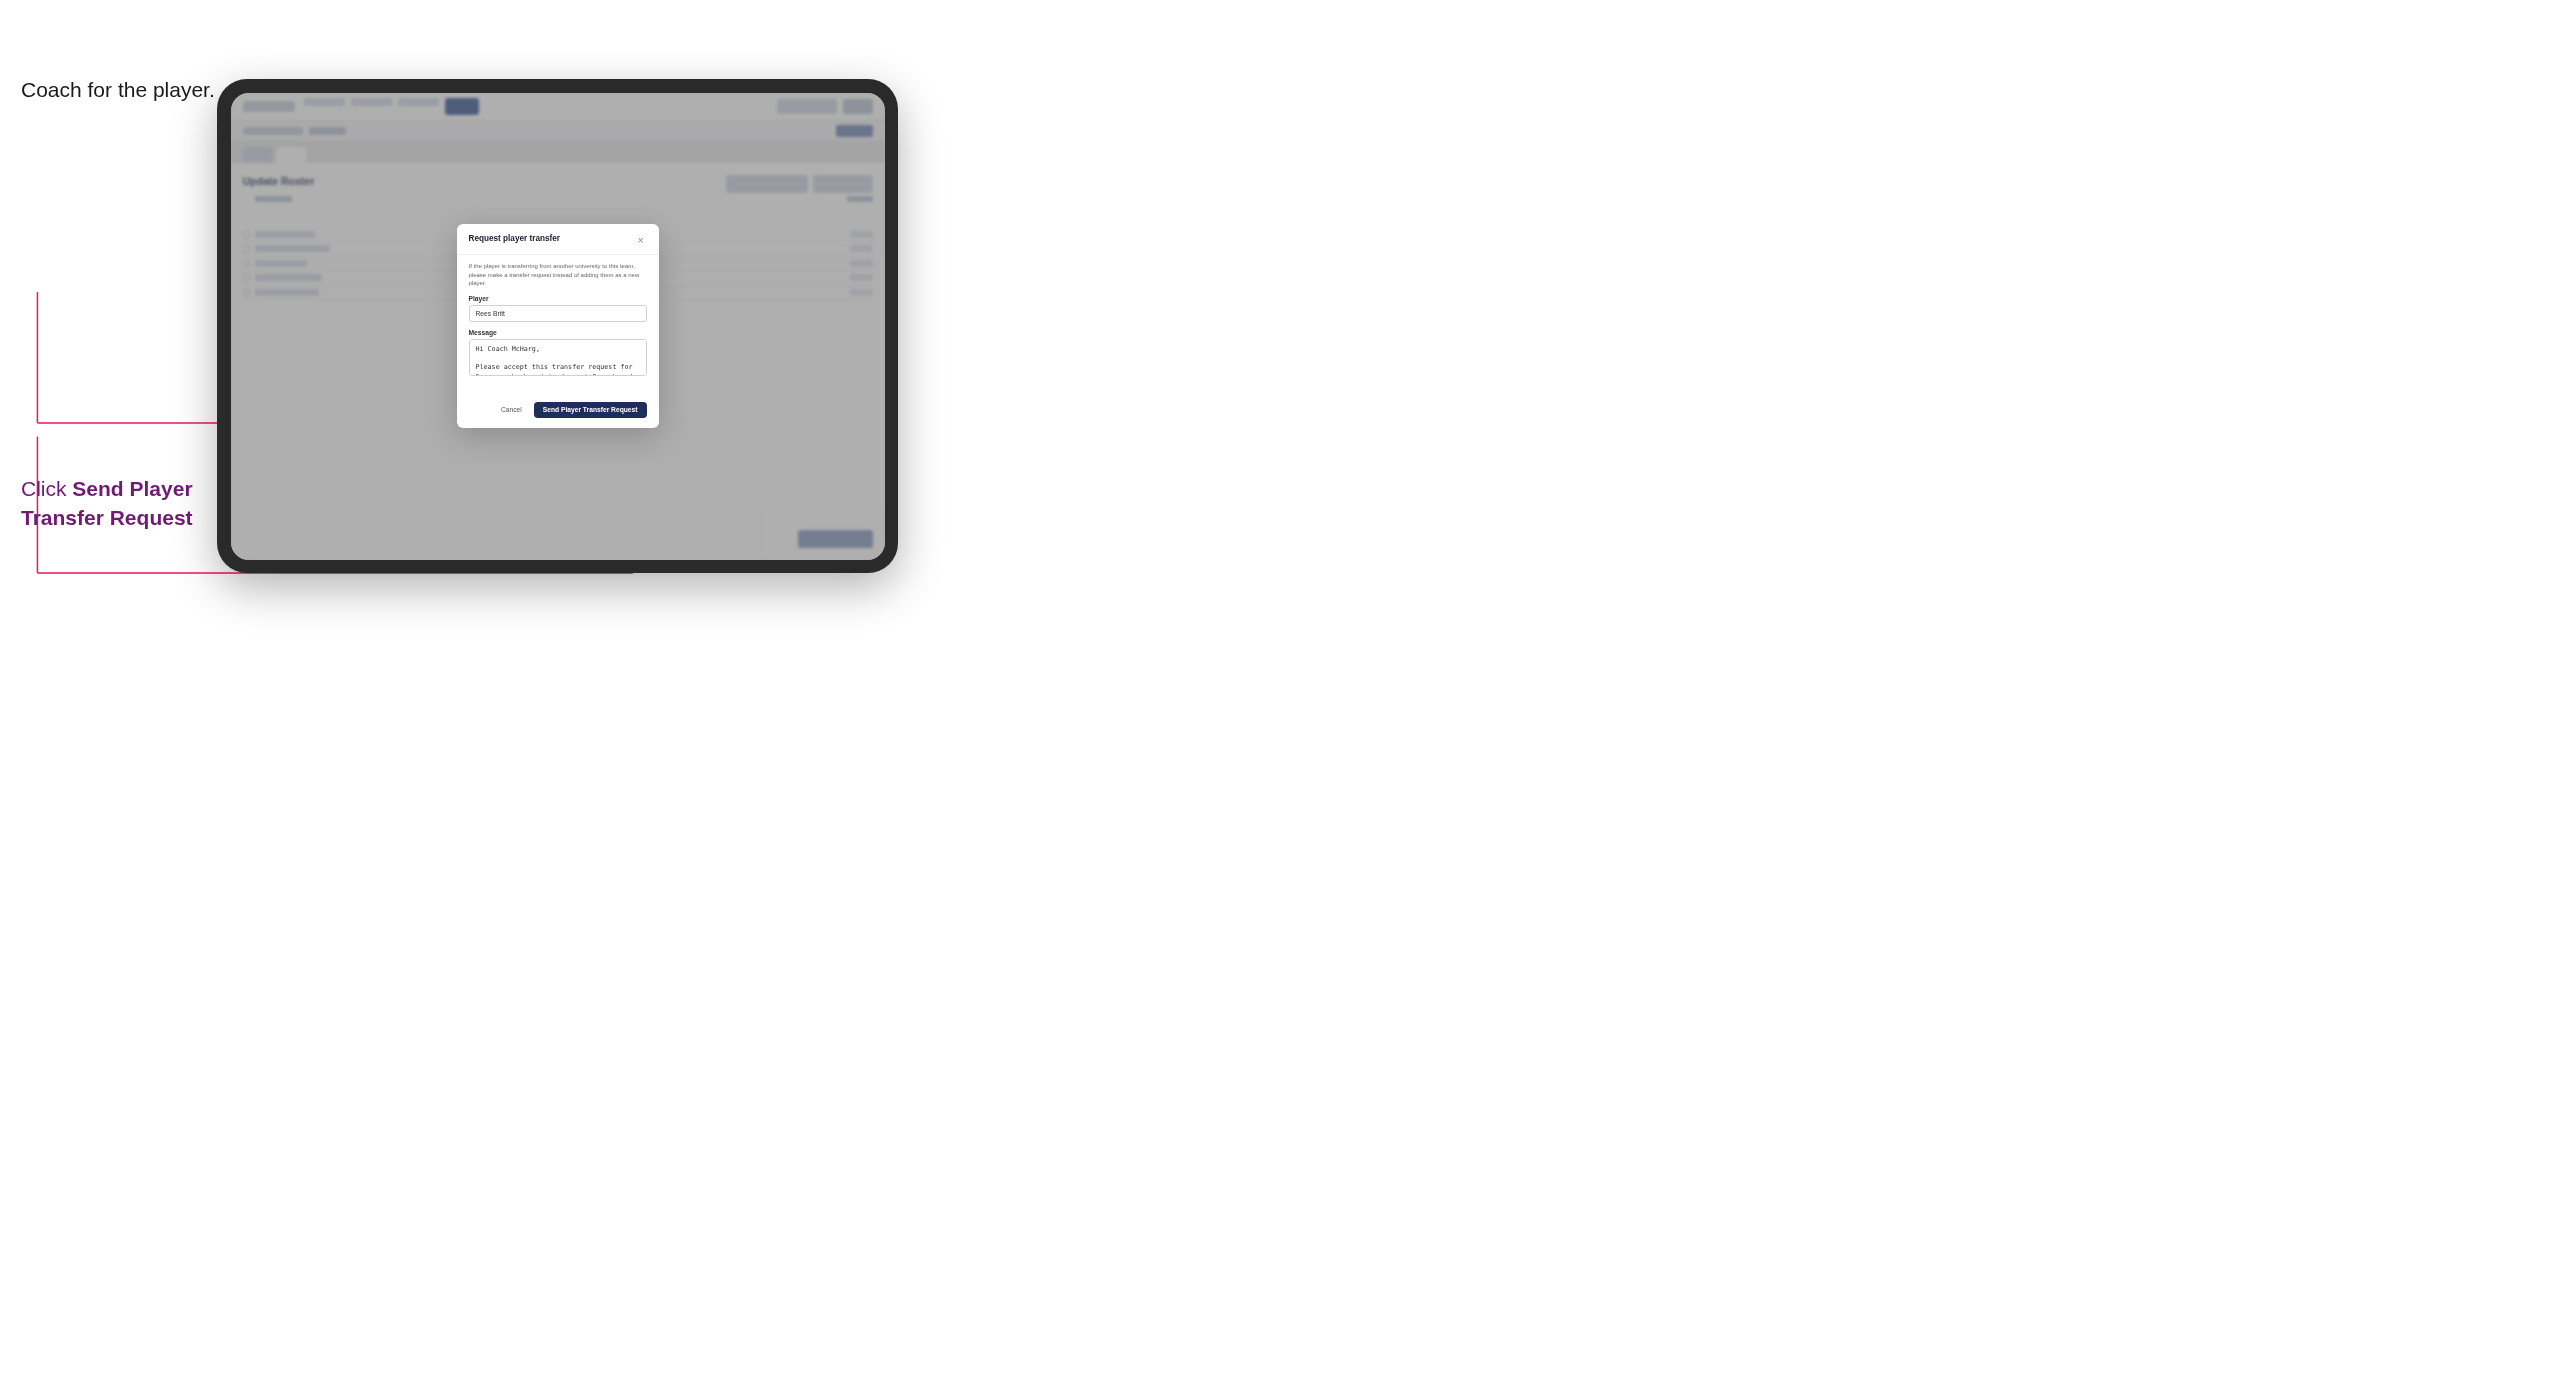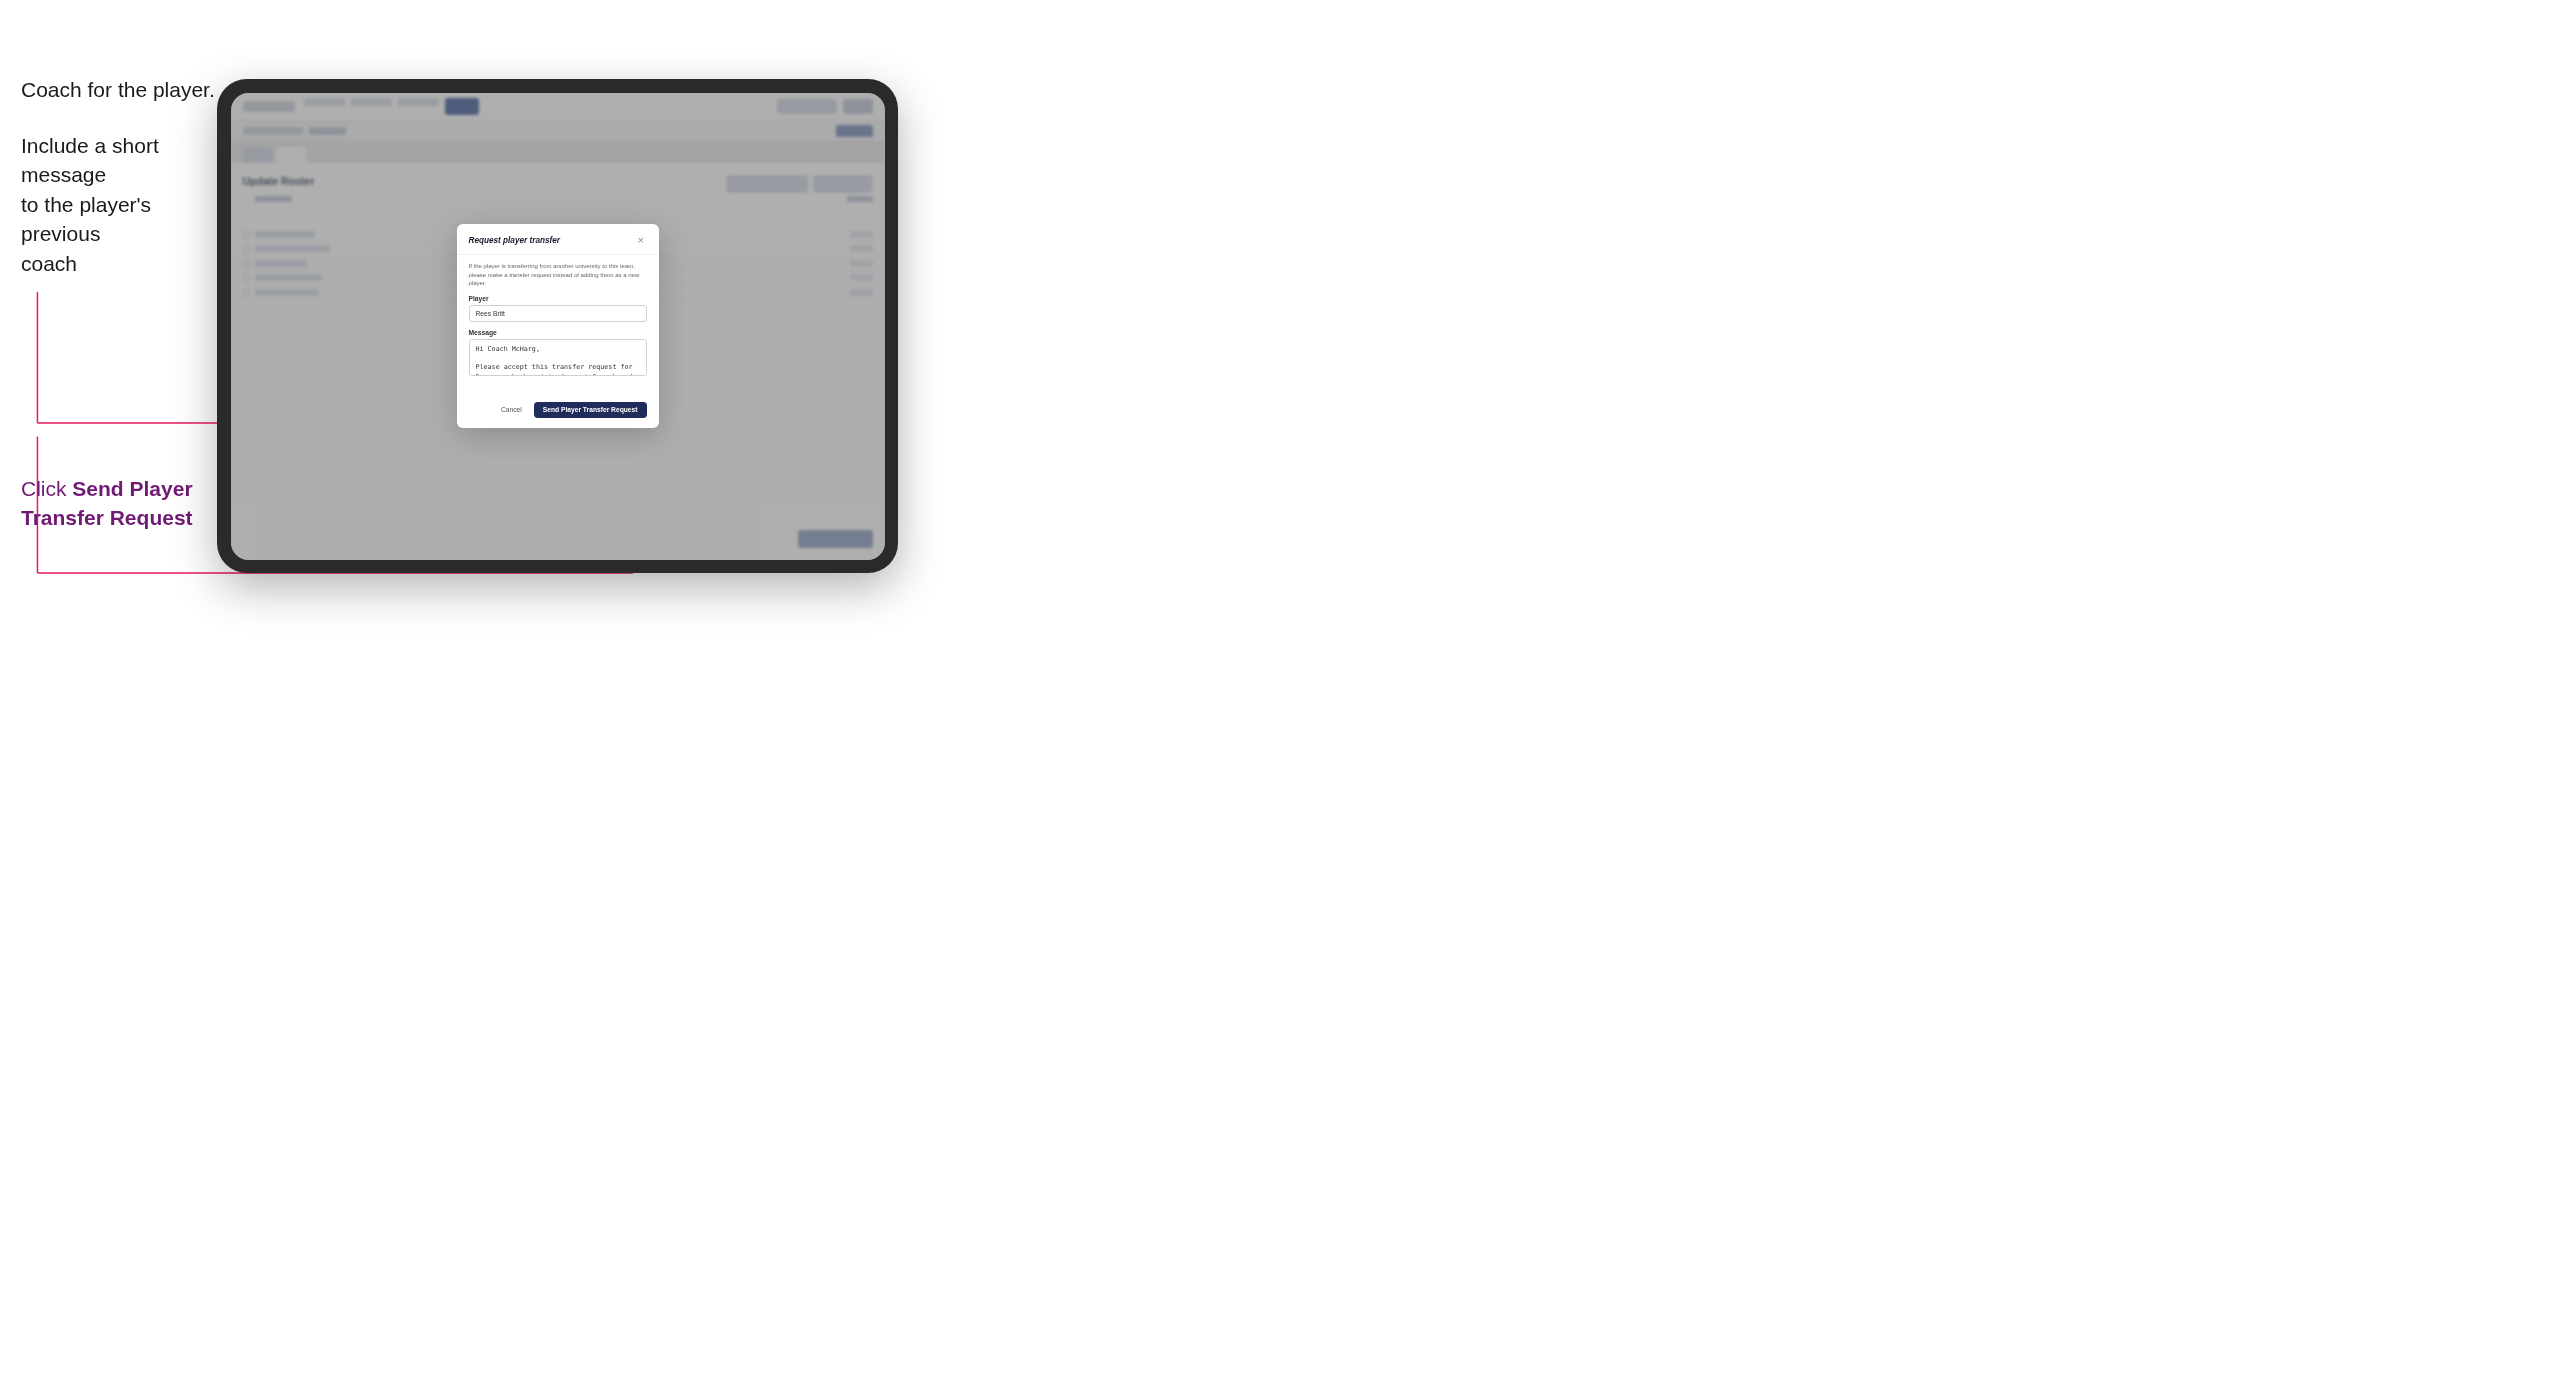--- a/index.html
+++ b/index.html
@@ -194,23 +194,21 @@
       width: 202px;
       padding: 0;
       box-shadow: 0 7.5px 30px rgba(0,0,0,0.2);
       overflow: hidden;
     }
 
     .modal-header {
       padding: 10.5px 12px 7.5px;
       display: flex;
       justify-content: space-between;
-      align-items: center;
       border-bottom: 0.7px solid #f0f0f0;
-      font-style: italic;
     }
 
     .modal-title {
       font-size: 8.2px;
       font-weight: 600;
       color: #1a1a2e;
     }
 
     .modal-close {
       width: 12px;
@@ -335,23 +333,20 @@
       height: 6.7px;
       background: #e0e5ee;
       border-radius: 1.5px;
     }
   </style>
 </head>
 <body>
 
 <div class="annotation-area">
   <div class="annotation-text-1">Coach for the player.</div>
-  <div class="annotation-text-2">
-    Include a short message<br>to the player's previous<br>coach
-  </div>
 </div>
 
 <svg style="position:absolute;left:0;top:0;width:524px;height:524px;pointer-events:none;" viewBox="0 0 700 700" width="524" height="524">
 
   <line x1="50" y1="390" x2="50" y2="565" stroke="#e8185c" stroke-width="2"></line>
 
   <line x1="50" y1="565" x2="598" y2="565" stroke="#e8185c" stroke-width="2"></line>
 
   <polygon points="598,558 612,565 598,572" fill="#e8185c"></polygon>
 </svg>

